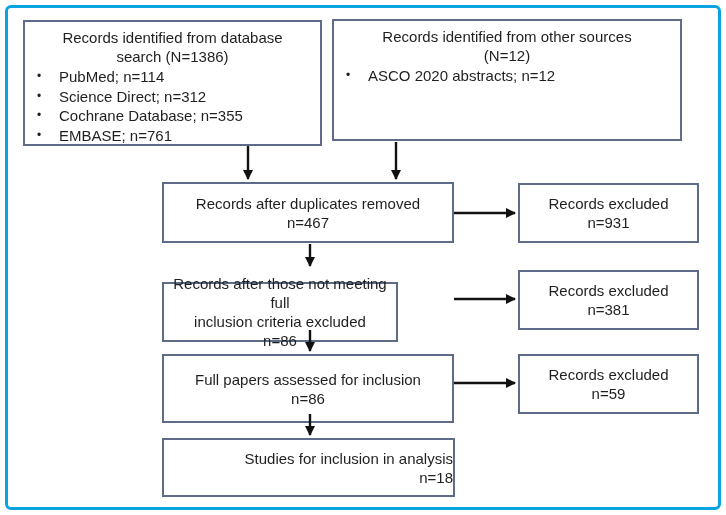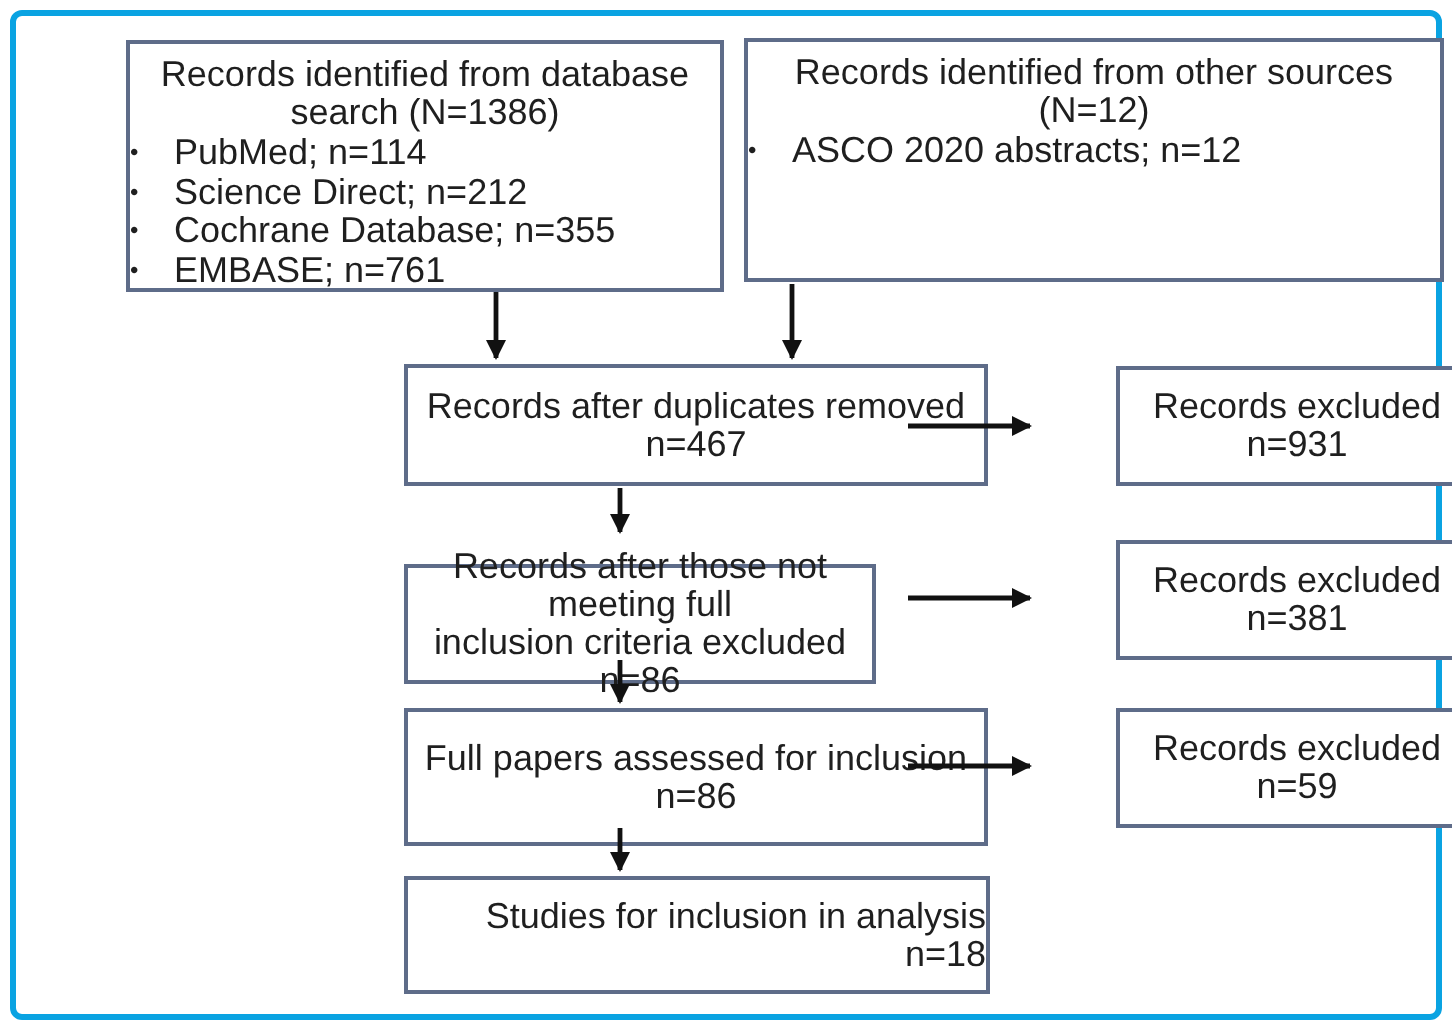--- a/index.html
+++ b/index.html
@@ -17,40 +17,40 @@
     left: 5px; top: 5px;
     width: 710px; height: 499px;
     border: 3px solid #0aa3e2;
     border-radius: 6px;
   }
   .box {
     position: absolute;
     background: #ffffff;
     border: 2px solid #5e6c89;
     box-sizing: border-box;
-    font-size: 18px;
+    font-size: 15px;
     line-height: 19px;
-    margin-left: 40px;
   }
   .center-box {
     display: flex;
     flex-direction: column;
     align-items: center;
     justify-content: center;
     text-align: center;
   }
   .src-title {
     text-align: center;
     padding-top: 6px;
     line-height: 19px;
   }
   .bullets { margin-top: 1px; }
   .bullet-row {
     display: flex;
     align-items: flex-start;
+    padding-left: 12px;
     line-height: 19.5px;
   }
   .bullet-row::before {
     content: "\2022";
     width: 22px;
     flex: 0 0 22px;
     text-align: left;
     font-size: 12px;
   }
   #src-db   { left: 23px;  top: 20px;  width: 299px; height: 126px; }
@@ -75,21 +75,21 @@
 <div id="stage">
   <div class="frame"></div>
 
   <div class="box" id="src-db">
     <div class="src-title">
       <div>Records identified from database</div>
       <div>search (N=1386)</div>
     </div>
     <div class="bullets">
       <div class="bullet-row">PubMed; n=114</div>
-      <div class="bullet-row">Science Direct; n=212</div>
+      <div class="bullet-row">Science Direct; n=312</div>
       <div class="bullet-row">Cochrane Database; n=355</div>
       <div class="bullet-row">EMBASE; n=761</div>
     </div>
   </div>
 
   <div class="box" id="src-oth">
     <div class="src-title">
       <div>Records identified from other sources</div>
       <div>(N=12)</div>
     </div>

